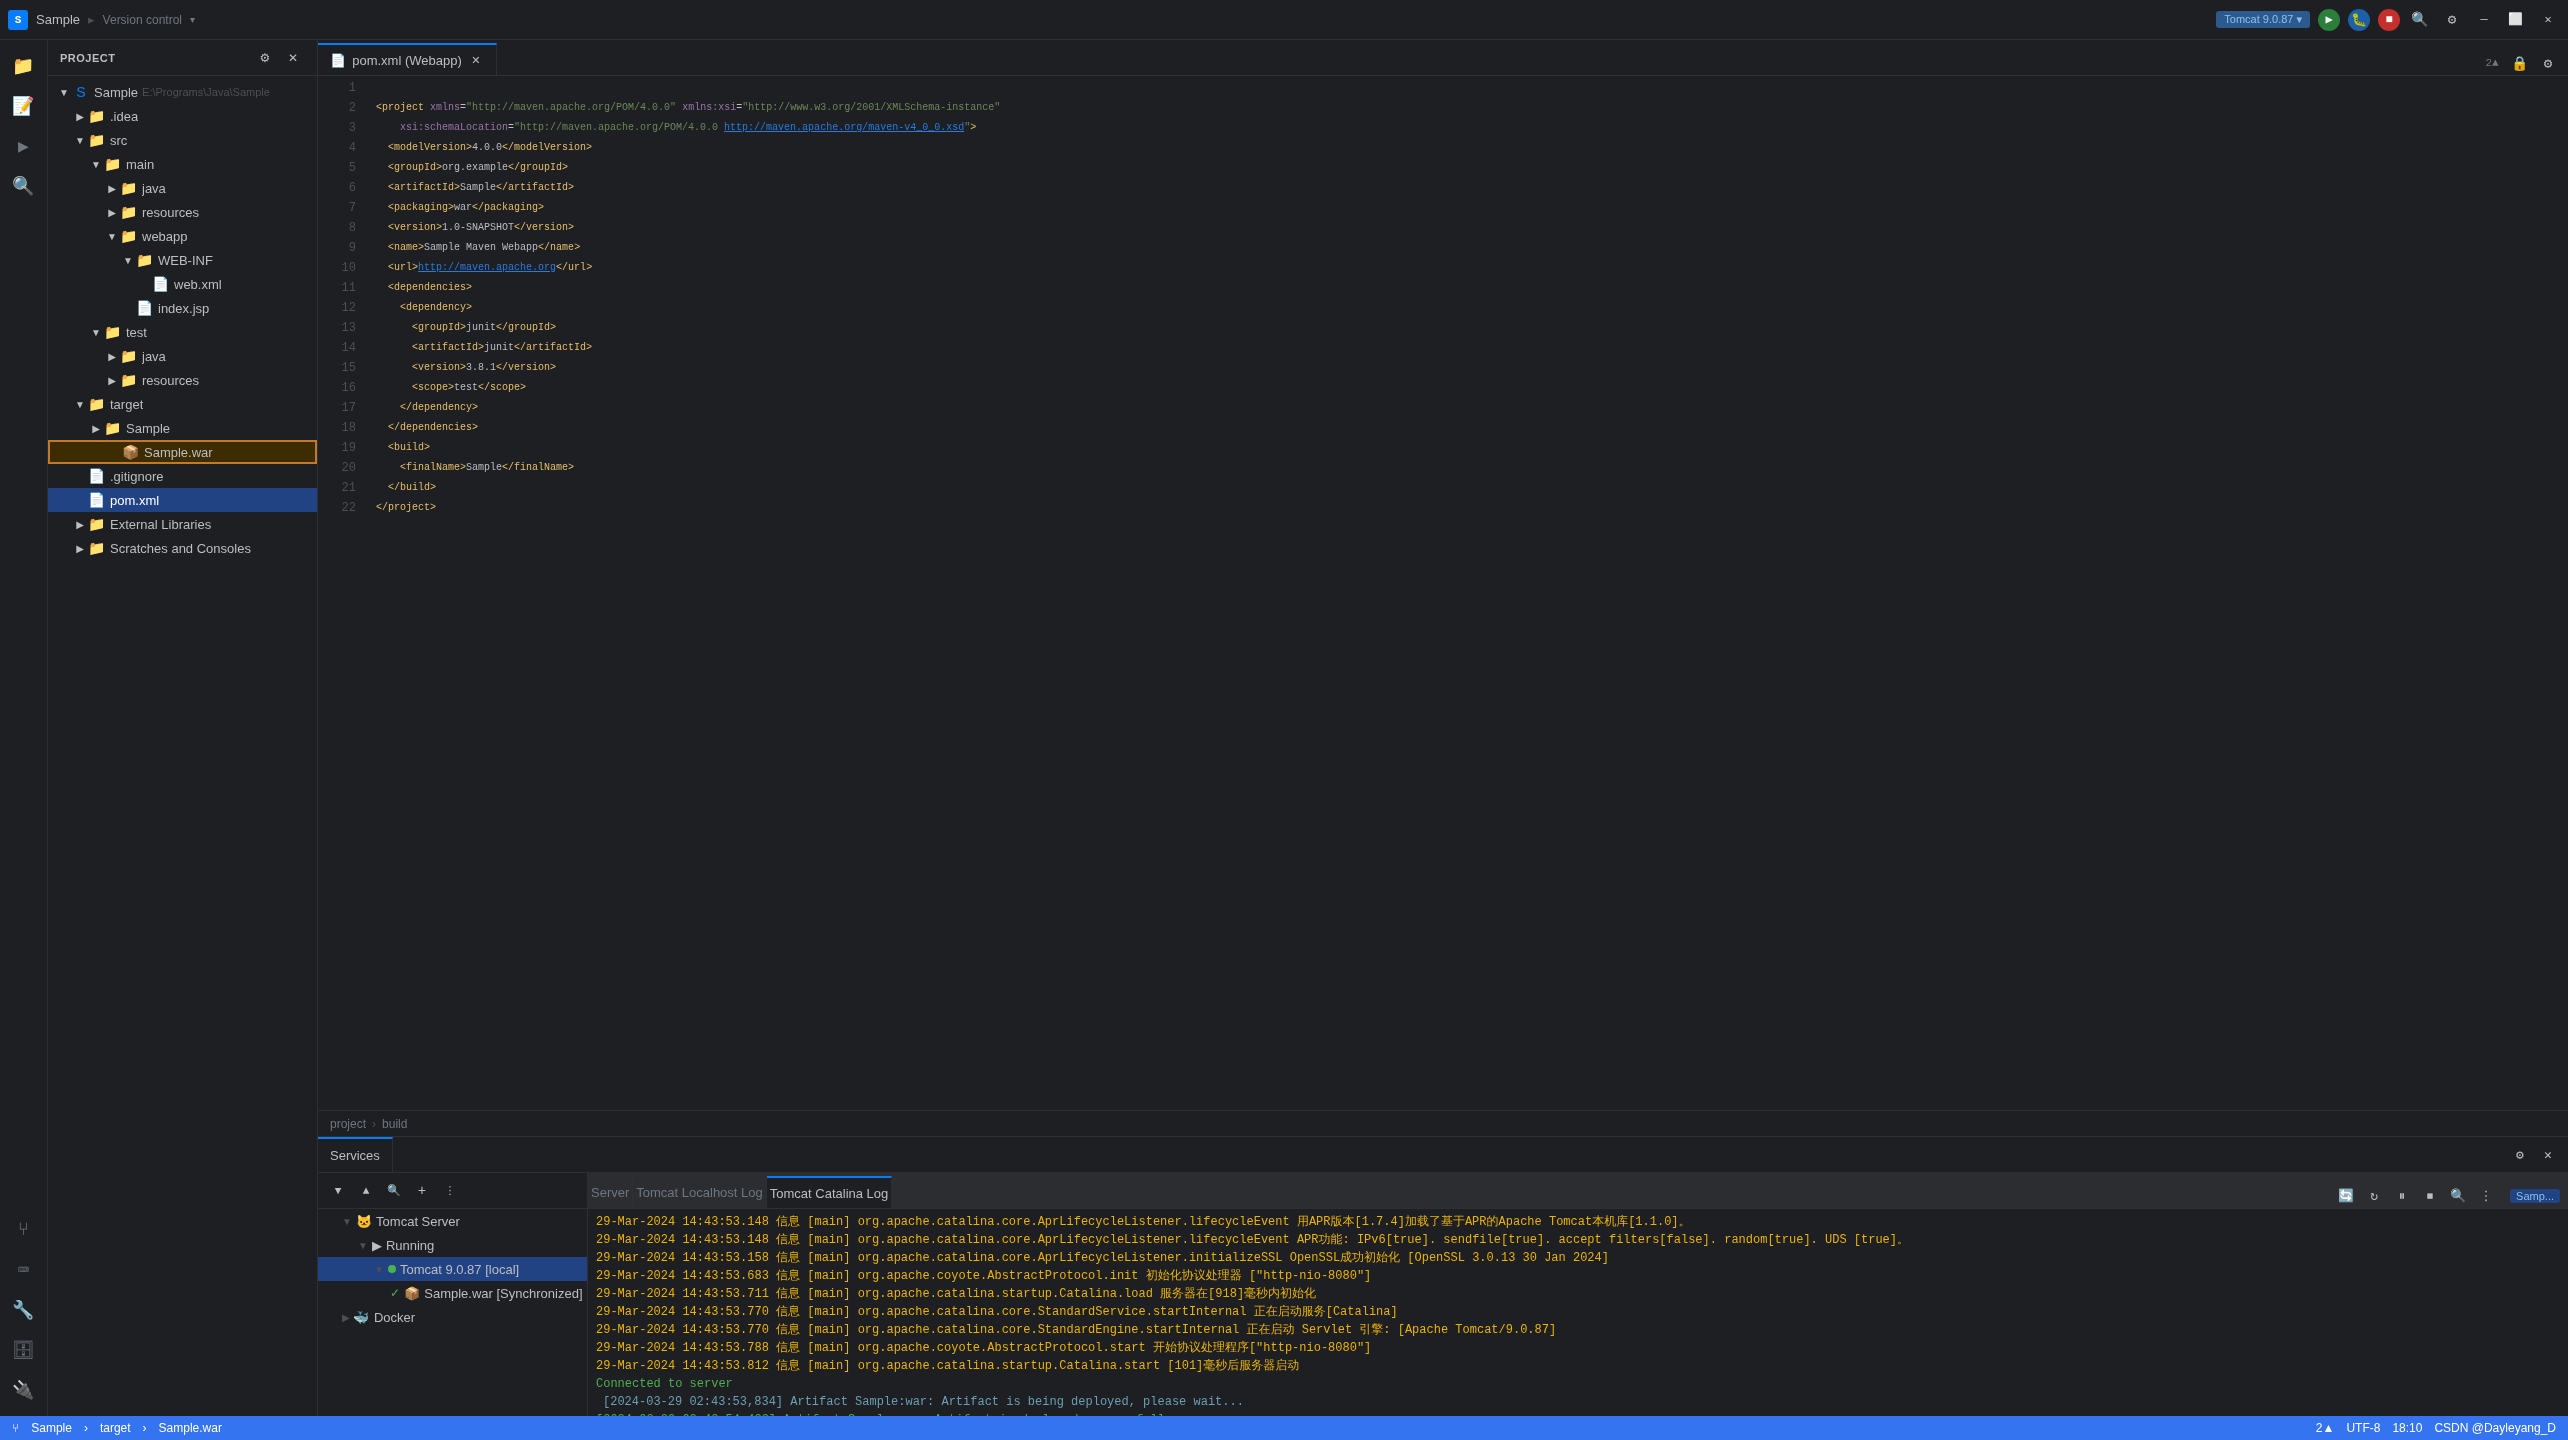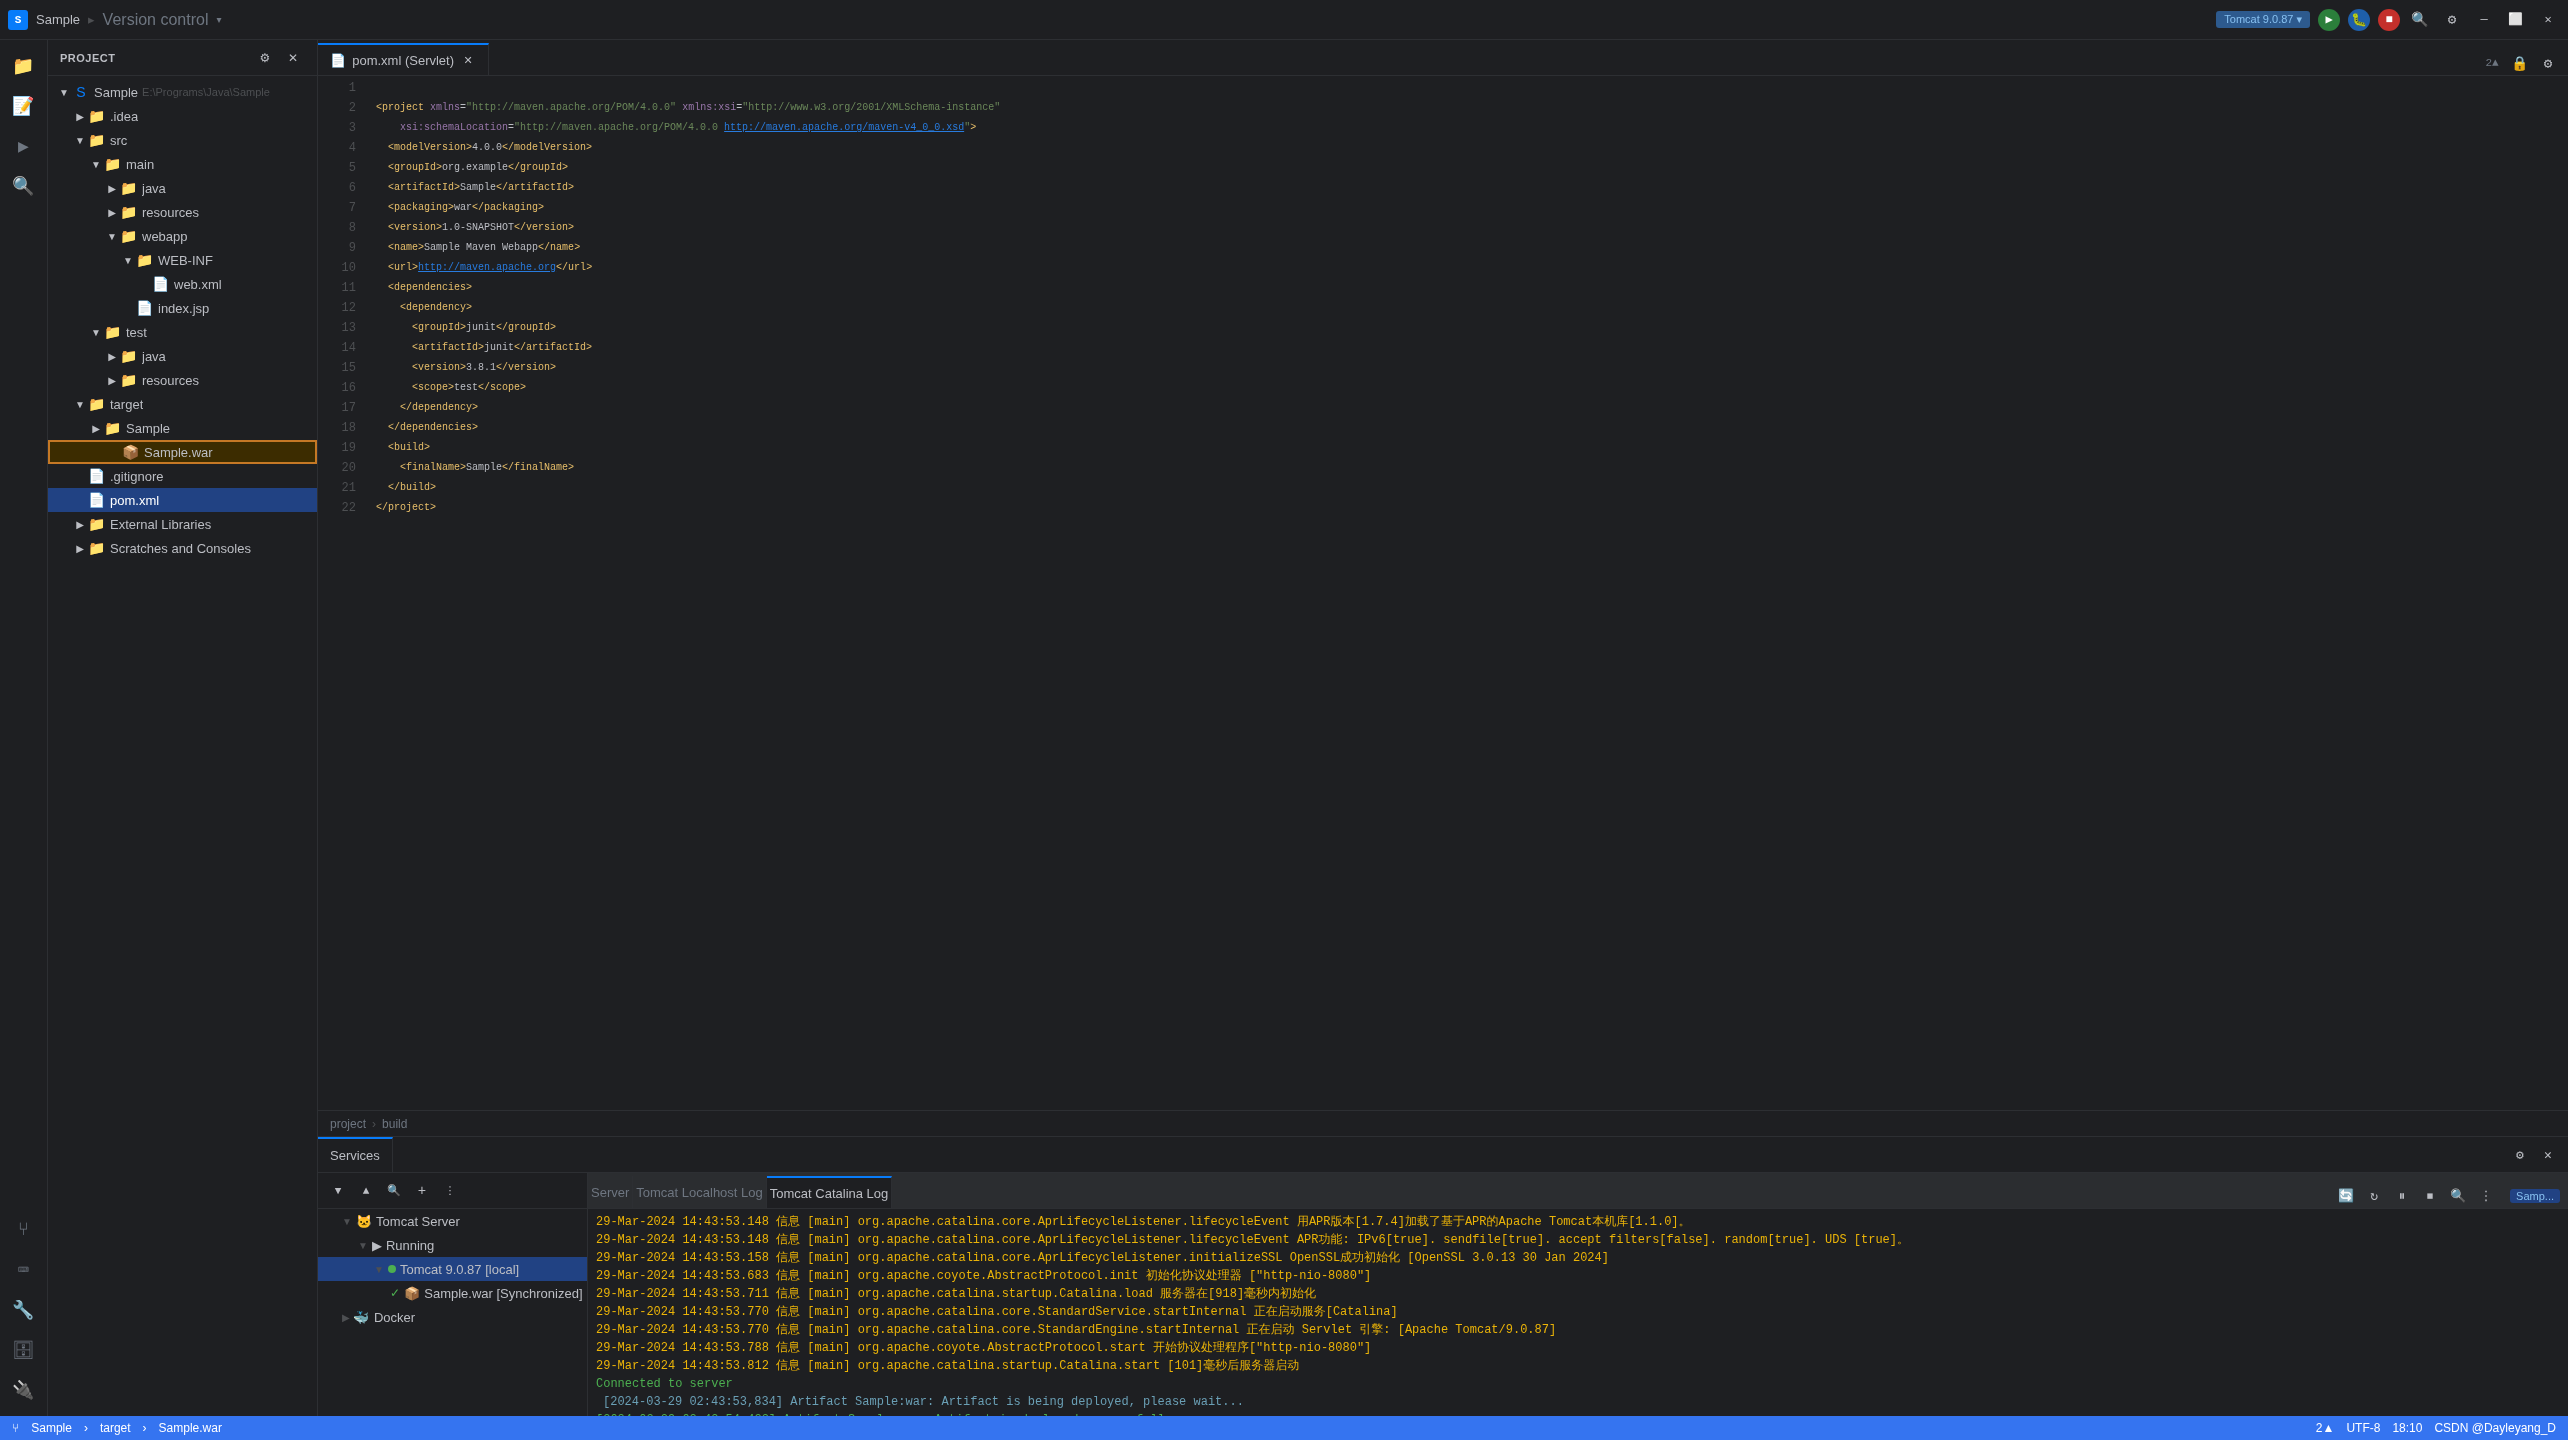--- a/index.html
+++ b/index.html
@@ -42,21 +42,21 @@
       color: white;
       font-weight: bold;
     }
     .project-name {
       color: #bcbec4;
       font-size: 13px;
       font-family: sans-serif;
     }
     .version-control {
       color: #6e7681;
-      font-size: 16px;
+      font-size: 12px;
       font-family: sans-serif;
     }
     .title-bar-right {
       margin-left: auto;
       display: flex;
       align-items: center;
       gap: 8px;
     }
     .tomcat-badge {
       background: #2d5a8e;
@@ -656,21 +656,21 @@
         <span class="tree-icon" style="color:#dcb67a;">📁</span>
         <span class="tree-label">Scratches and Consoles</span>
       </div>
     </div>
   </div>
 
   <div class="editor-area">
     <div class="editor-tabs">
       <div class="editor-tab active">
         <span style="color:#e8bf6a;font-size:13px;">📄</span>
-        <span>pom.xml (Servlet)</span>
+        <span>pom.xml (Webapp)</span>
         <span class="tab-close">✕</span>
       </div>
       <div style="margin-left:auto;display:flex;align-items:center;padding-right:8px;gap:4px;">
         <div class="icon-btn" style="font-size:11px;color:#6e7681;">2▲</div>
         <div class="icon-btn" style="font-size:14px;">🔒</div>
         <div class="icon-btn" style="font-size:14px;">⚙</div>
       </div>
     </div>
 
     <div class="editor-content">

